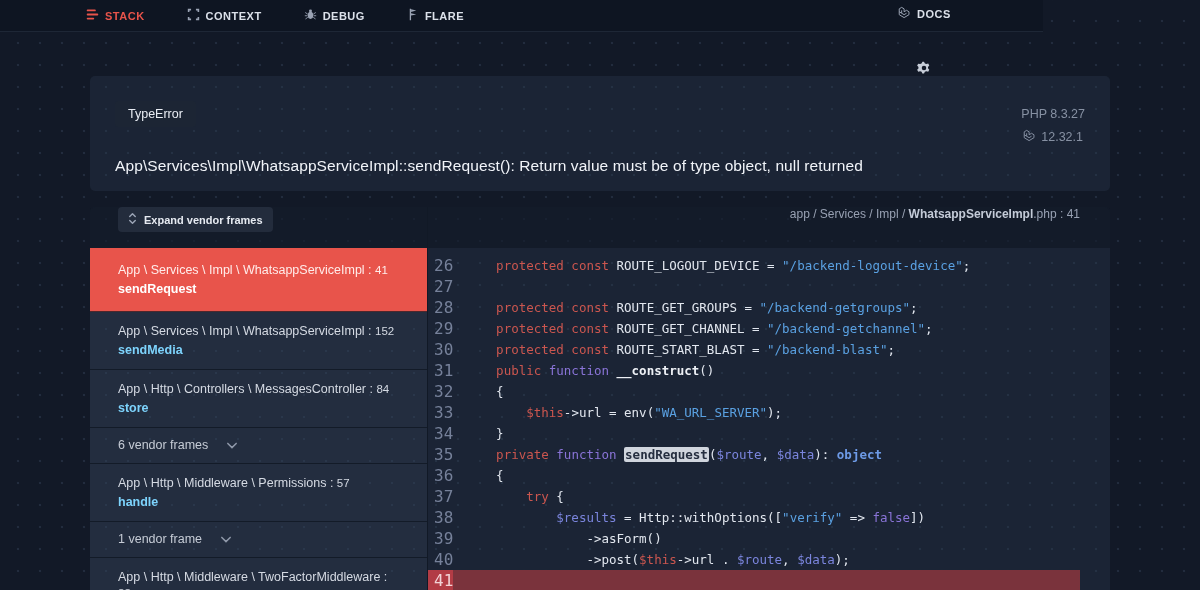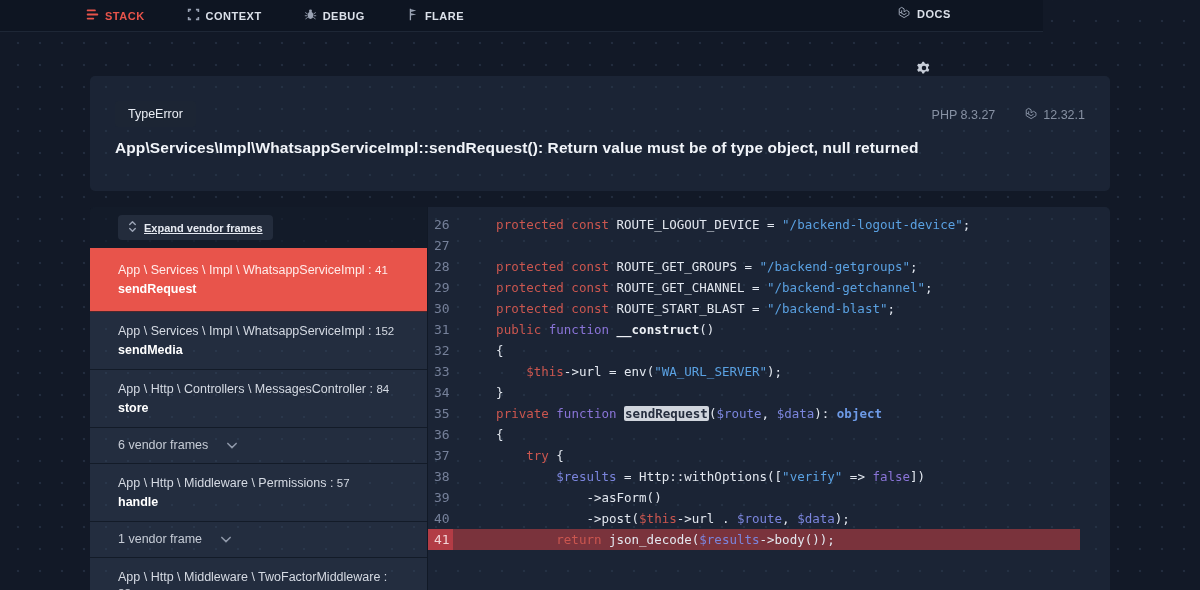--- a/index.html
+++ b/index.html
@@ -33,63 +33,63 @@
   
   .card {
     position:absolute; background:rgba(47,60,82,0.33); border-radius:5px;
   }
   .error-card { left:90px; top:60px; width:1020px; height:115px; padding:25px;margin-top:16px; }
   .error-head { display:flex; align-items:flex-start; justify-content:space-between; }
   .error-badge {
     display:inline-block; background:#1c2534; color:#e9edf4;
     font-size:12.5px; padding:6px 13px; border-radius:3px;
   }
-  .error-meta { display:flex; align-items:center; gap:30px; margin-top:6px;
-    color:#8791a3; font-size:12.5px; }
+  .error-meta { display:flex; align-items:center; gap:8px; margin-top:6px;
+    color:#8791a3; font-size:12.5px;flex-direction:column; }
   .meta-item { display:flex; align-items:center; gap:5px; }
   .error-title {
-    margin-top:12px; font-size:15.5px; font-weight:bold; color:#f1f4f9; letter-spacing:.1px;
+    margin-top:12px; font-size:15.5px; font-weight:normal; color:#f1f4f9; letter-spacing:.1px;
   }
 
   
   .main-card { left:90px; top:207px; width:1020px; height:500px;
     border-radius:5px 5px 0 0; display:flex; overflow:hidden; }
 
   .sidebar { width:338px; flex:none; display:flex; flex-direction:column;
     border-right:1px solid rgba(10,16,26,0.55); }
   .panel-head { height:41px; flex:none; background:rgba(12,18,29,0.5);
-    display:flex; align-items:center;text-decoration:underline; }
+    display:flex; align-items:flex-start; }
   .sidebar .panel-head { padding-left:28px; }
   .expand-btn {
     display:flex; align-items:center; gap:7px; background:#232c3c; color:#e6eaf1;
     font-size:11px; font-weight:bold; padding:6px 10px; border-radius:4px; cursor:pointer;
   }
   .expand-btn svg { color:#9aa3b4; }
 
   .frame-row { padding:11px 28px; border-bottom:1px solid rgba(13,20,31,0.7);
     background:rgba(64,78,102,0.22); cursor:pointer; }
   .frame-row.active { background:#e8544b; padding:14px 28px; }
   .frame-path { font-size:12.5px; color:#d5dae3; line-height:16px; }
   .frame-path .lineno { font-size:11.5px; }
-  .frame-method { font-size:12.5px; font-weight:bold; color:#ffffff; margin-top:4px; line-height:15px; }
+  .frame-method { font-size:12.5px; font-weight:bold; color:#7dd3fc; margin-top:4px; line-height:15px; }
   .frame-row.active .frame-path { color:#ffecea; }
   .frame-row.active .frame-method { color:#ffffff; }
   .vendor-row { padding:10px 28px; border-bottom:1px solid rgba(13,20,31,0.7);
     background:rgba(64,78,102,0.22); cursor:pointer; display:flex; align-items:center; gap:19px;
     font-size:12.5px; color:#c6ccd6; line-height:15px; }
   .vendor-row svg { color:#8f98a9; }
 
   .code-panel { flex:1; display:flex; flex-direction:column; }
   .code-panel .panel-head { justify-content:flex-end; padding-right:30px;
     font-size:12px; color:#98a1b3; }
   .code-head-path b { color:#c4cbd8; }
   .code-body { padding-top:7px; }
   .code-row { display:flex; height:21px; align-items:center; margin-right:30px;
     font-family:"DejaVu Sans Mono", monospace; }
-  .ln { width:25px; flex:none; font-size:13px; color:#76819a; padding-left:6px; }
+  .ln { width:25px; flex:none; font-size:16px; color:#76819a; padding-left:6px; }
   .src { white-space:pre; font-size:12.5px; padding-left:13px; }
   .code-row.hl-row { background:#7a333c; }
   .code-row.hl-row .ln { background:#b23c45; color:#f2d3d6; height:21px; line-height:21px; }
 
   .tok-p  { color:#e2e7ef; }
   .tok-k  { color:#cb564f; }
   .tok-f  { color:#8a74d8; }
   .tok-n  { color:#edf0f5; font-weight:bold; }
   .tok-s  { color:#5aa1e2; }
   .tok-v  { color:#7b85dd; }
@@ -208,20 +208,25 @@
               <path d="M1 1.5l5 5 5-5"></path>
             </svg></span>
         </div>
         <div class="frame-row">
           <div class="frame-path">App \ Http \ Middleware \ TwoFactorMiddleware : <span class="lineno">33</span></div>
         </div>
       </div>
   </aside>
 
   <div class="code-panel">
+    <div class="panel-head">
+      <span class="code-head-path">
+        <span>app / Services / Impl / </span><b>WhatsappServiceImpl</b><span>.php : 41</span>
+      </span>
+    </div>
     <div class="code-body" id="code-body">
         <div class="code-row">
           <span class="ln">26</span>
           <span class="src"><span class="tok-p">    </span><span class="tok-k">protected const</span><span class="tok-p"> ROUTE_LOGOUT_DEVICE = </span><span class="tok-s">"/backend-logout-device"</span><span class="tok-p">;</span></span>
         </div>
         <div class="code-row">
           <span class="ln">27</span>
         </div>
         <div class="code-row">
           <span class="ln">28</span>
@@ -270,18 +275,17 @@
         <div class="code-row">
           <span class="ln">39</span>
           <span class="src"><span class="tok-p">                -&gt;asForm()</span></span>
         </div>
         <div class="code-row">
           <span class="ln">40</span>
           <span class="src"><span class="tok-p">                -&gt;post(</span><span class="tok-k">$this</span><span class="tok-p">-&gt;url . </span><span class="tok-v">$route</span><span class="tok-p">, </span><span class="tok-v">$data</span><span class="tok-p">);</span></span>
         </div>
         <div class="code-row hl-row">
           <span class="ln">41</span>
-          <span class="src"><span class="tok-p">            </span><span class="tok-k">return</span><span class="tok-p"> json_decode(</span><span class="tok-v">$results</span><span class="tok-p">-&gt;body());</span></span>
         </div>
       </div>
   </div>
 
 </section>
 
 </body></html>

